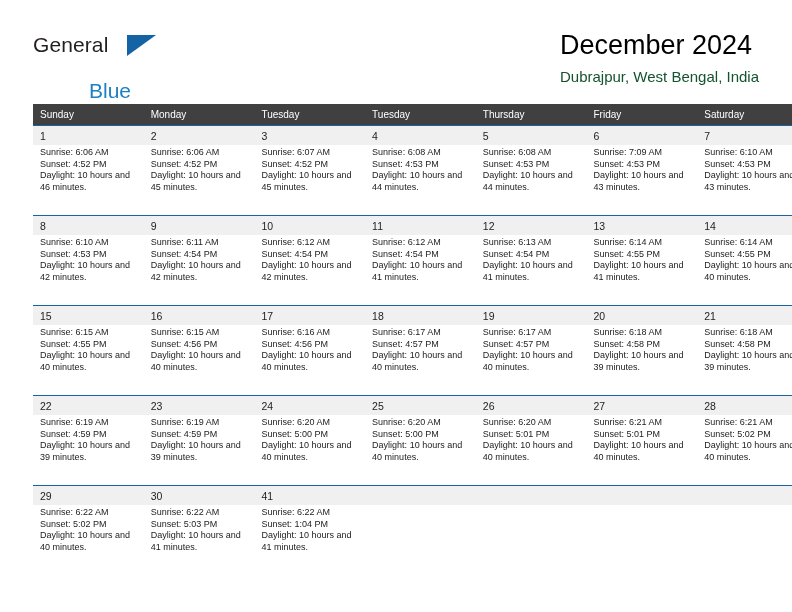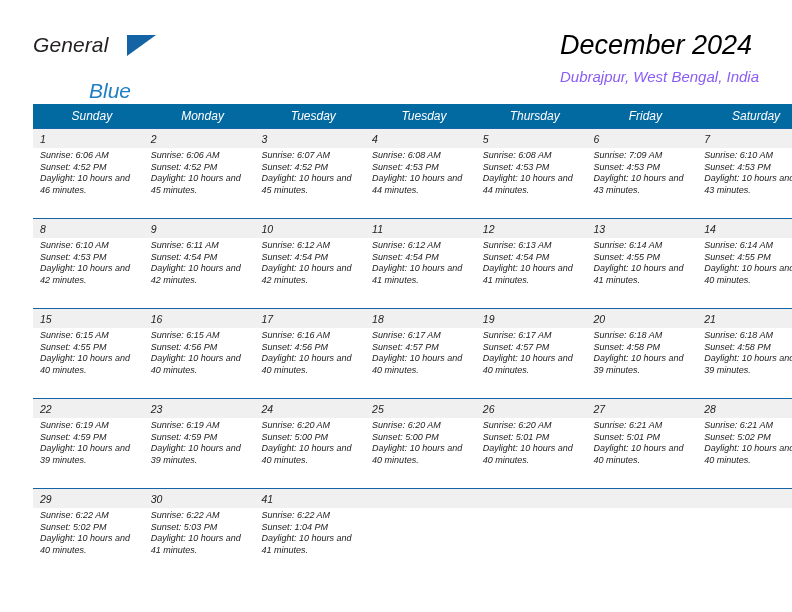--- a/index.html
+++ b/index.html
@@ -13,21 +13,20 @@
     font-family: "Liberation Sans", sans-serif;
     color: #000000;
     overflow: hidden;
   }
 
   .page {
     position: relative;
     width: 792px;
     height: 612px;
     box-sizing: border-box;
-    font-style: italic;
   }
 
   
   .header {
     position: absolute;
     left: 0;
     top: 0;
     width: 792px;
     height: 100px;
   }
@@ -74,42 +73,42 @@
     text-align: left;
   }
   .month-title {
     font-size: 27px;
     color: #000000;
     line-height: 34px;
     white-space: nowrap;
   }
   .location-subtitle {
     font-size: 15px;
-    color: #8b5cf6;
+    color: #14532d;
     line-height: 22px;
     margin-top: 4px;
     white-space: nowrap;
   }
 
   
   .calendar {
     position: absolute;
     left: 33px;
     top: 104px;
     width: 726px;
     border-collapse: collapse;
     table-layout: fixed;
   }
 
   .calendar th {
-    background: #0369a1;
+    background: #404040;
     color: #ffffff;
-    font-size: 12px;
+    font-size: 10px;
     font-weight: normal;
-    text-align: center;
+    text-align: left;
     padding: 5px 0 5px 7px;
     height: 11px;
     border: none;
     width: 103.71px;
   }
 
   .week-row .daynum-cell {
     background: #f0f0f0;
     border-top: 1px solid #1764a5;
     font-size: 10.5px;

